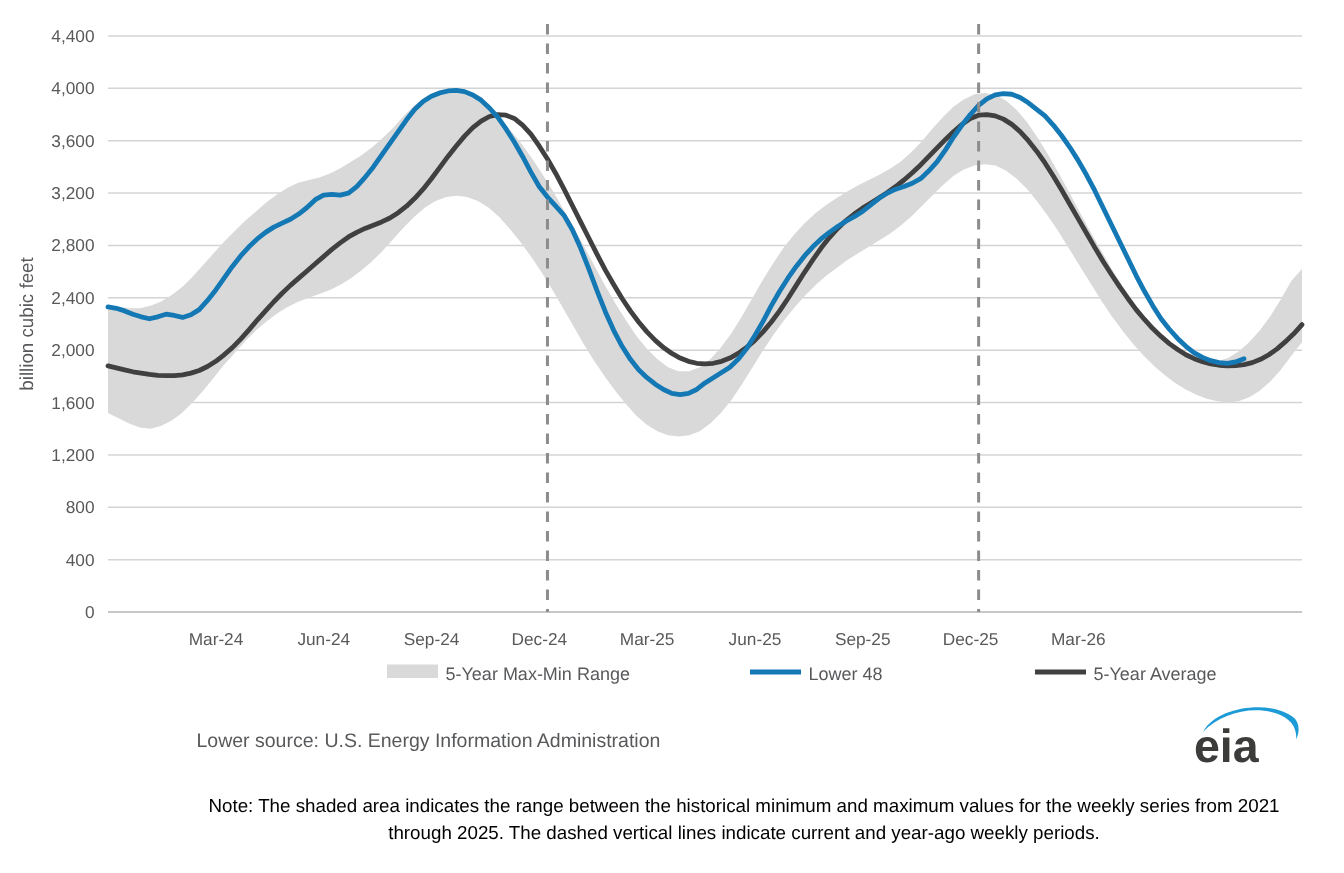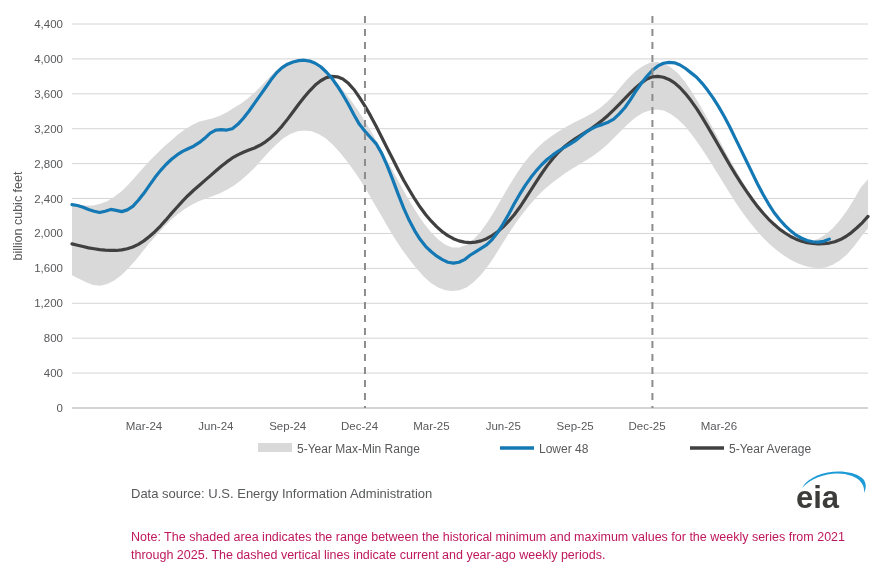--- a/index.html
+++ b/index.html
@@ -7,21 +7,21 @@
     width:896px;height:582px;background:#ffffff;
     font-family:"Liberation Sans", sans-serif;
     color:#58595b;overflow:hidden;position:relative;
   }
   #chart-root{position:absolute;left:0;top:0;width:896px;height:582px;}
   .axis-label{font-size:11.5px;fill:#58595b;font-family:"Liberation Sans",sans-serif;}
   .ytitle{font-size:12.5px;fill:#58595b;font-family:"Liberation Sans",sans-serif;}
   .legend-text{font-size:12px;fill:#58595b;font-family:"Liberation Sans",sans-serif;}
   .footer-block{position:absolute;left:131px;top:485px;width:740px;}
   .src-line{font-size:13px;color:#58595b;line-height:1.35;}
-  .note-line{position:absolute;left:131px;top:528px;width:730px;font-size:12.5px;color:#be185d;line-height:1.45;}
+  .note-line{position:absolute;left:131px;top:528px;width:730px;font-size:12.5px;color:#000000;line-height:1.45;text-align:center;}
   .eia-logo{position:absolute;left:792px;top:468px;width:78px;height:46px;}
 </style>
 </head>
 <body>
 
 <div id="chart-root">
   <svg id="svg" width="896" height="582" viewBox="0 0 896 582">
       <g>
         <line x1="72" y1="408" x2="868" y2="408" stroke="#D4D4D4" stroke-width="1"></line>
         <line x1="72" y1="373.0909090909091" x2="868" y2="373.0909090909091" stroke="#D4D4D4" stroke-width="1"></line>
@@ -80,15 +80,15 @@
 </div>
 
 <div class="eia-logo">
   <svg width="78" height="46" viewBox="0 0 78 46">
     <path d="M10 20 C20 2, 56 -1, 70 10 C74 13, 75 19, 72 25 C73 17, 68 11, 60 8 C44 2, 22 7, 10 20 Z" fill="#1D9BD7"></path>
     <text x="4" y="40" font-family="Liberation Sans, sans-serif" font-size="31" font-weight="bold" fill="#3C3C3B">eia</text>
   </svg>
 </div>
 
 <div class="footer-block">
-  <div class="src-line">Data source: U.S. Energy Information Administration</div>
+  <div class="src-line">Lower source: U.S. Energy Information Administration</div>
 </div>
 <div class="note-line">Note: The shaded area indicates the range between the historical minimum and maximum values for the weekly series from 2021 through 2025. The dashed vertical lines indicate current and year-ago weekly periods.</div>
 
 </body></html>

